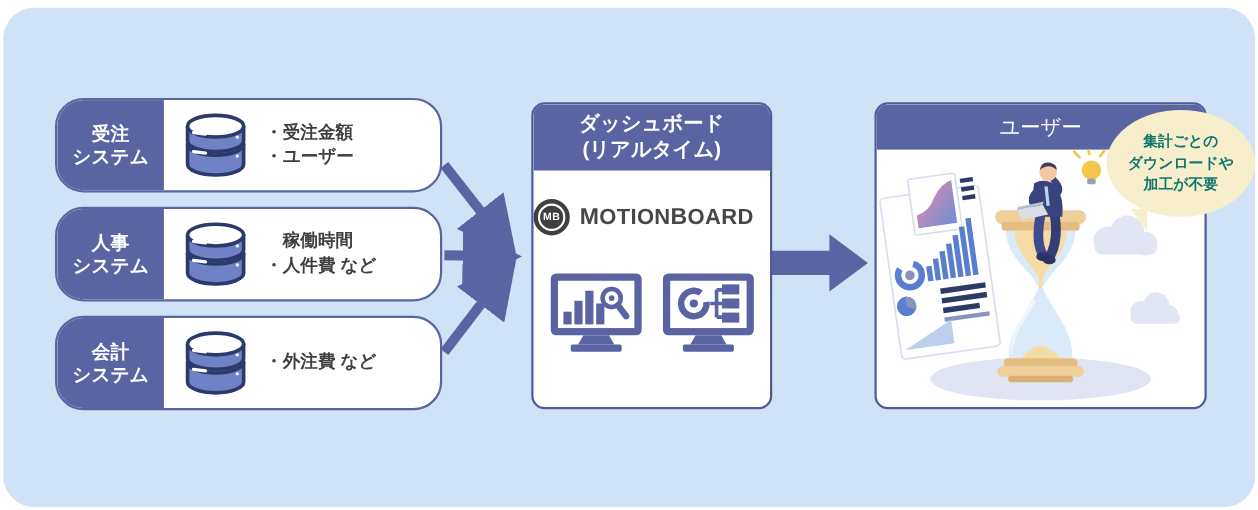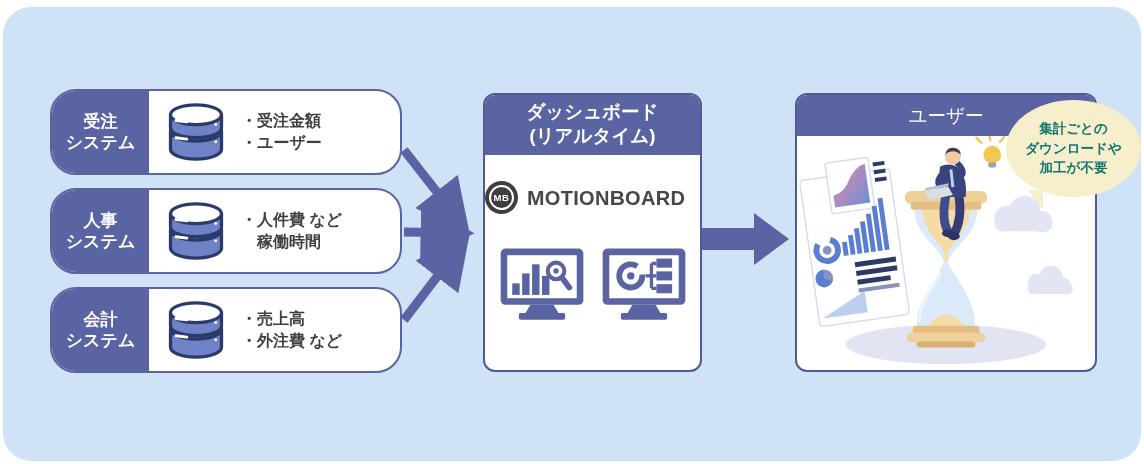--- a/index.html
+++ b/index.html
@@ -108,35 +108,34 @@
   </div>
 
   <div class="source-box" style="top:188px">
     <div class="source-label">人事
 システム</div>
     <div class="source-content">
       <svg class="db-icon" viewBox="0 0 90 90">
           <use href="#db"></use>
         </svg>
       <div class="source-items">
+        <div>　稼働時間</div>
         <div>・人件費 など</div>
-        <div>　稼働時間</div>
       </div>
     </div>
   </div>
 
   <div class="source-box" style="top:287px">
     <div class="source-label">会計
 システム</div>
     <div class="source-content">
       <svg class="db-icon" viewBox="0 0 90 90">
           <use href="#db"></use>
         </svg>
       <div class="source-items">
-        <div>・売上高</div>
         <div>・外注費 など</div>
       </div>
     </div>
   </div>
 
   <svg class="arrows" width="1144" height="464">
     <defs>
       <marker id="ah" markerWidth="6" markerHeight="6" refX="4.6" refY="3" orient="auto">
         <path d="M0,0 L6,3 L0,6 Z" fill="var(--accent,#5a64a2)"></path>
       </marker>

